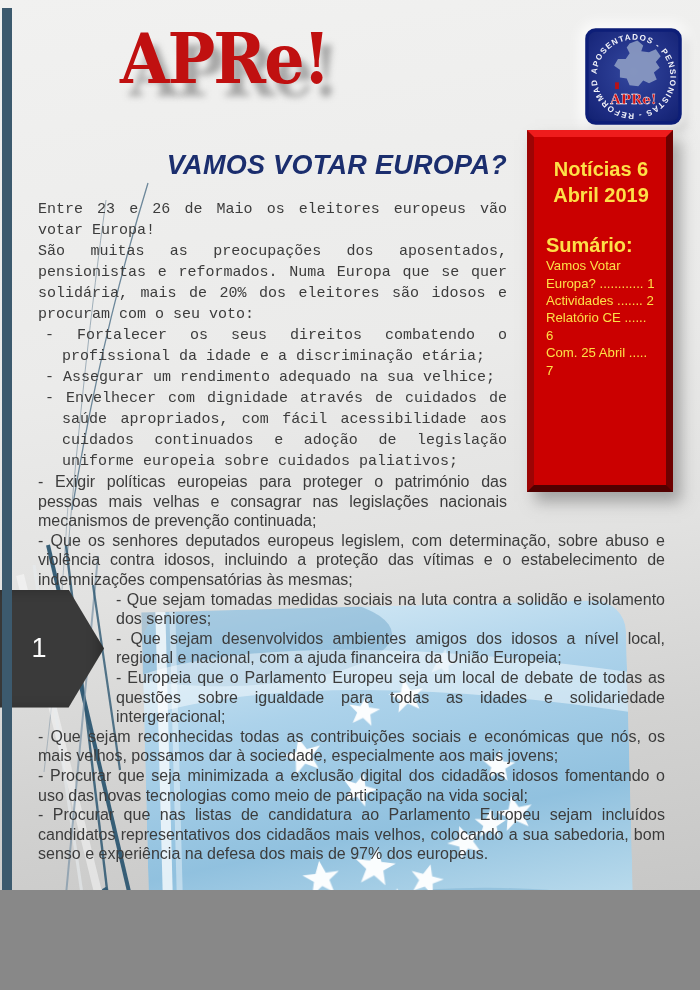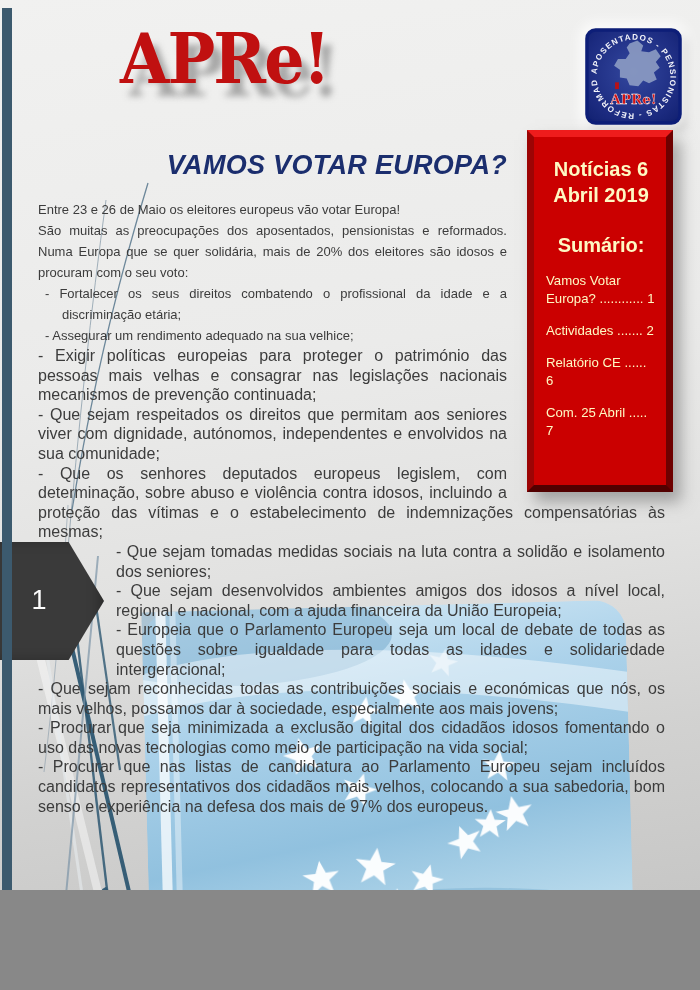--- a/index.html
+++ b/index.html
@@ -22,44 +22,44 @@
     transform:rotate(-1.5deg);pointer-events:none;}
   .content{
     position:absolute;left:0;top:146px;width:700px;box-sizing:border-box;
     padding:0 35px 0 38px;z-index:2;text-align:justify;
   }
   .spacer-right{float:right;width:158px;height:352px;}
   .headline{
     margin:4px 0 18px 0;text-align:right;
     font-size:27px;font-weight:bold;font-style:italic;color:#1b2e6e;letter-spacing:.3px;
   }
-  .para,.b-ind{font-size:13px;line-height:21px;margin:0;}
+  .para,.b-ind{font-size:15px;line-height:21px;margin:0;font-family:Liberation Mono, monospace;}
   .b-ind{padding-left:24px;text-indent:-17px;}
   .wide{font-size:16px;line-height:19.6px;}
   .wide .bullet{margin:0;}
   .hexbadge{
     float:left;width:104px;height:118px;margin:0 12px 2px -38px;
     background:#3a3a3a;position:relative;z-index:3;
     -webkit-clip-path:polygon(0 0,66% 0,100% 50%,66% 100%,0 100%);
     clip-path:polygon(0 0,66% 0,100% 50%,66% 100%,0 100%);
     display:flex;align-items:center;justify-content:center;
     box-shadow:inset -6px 0 12px rgba(0,0,0,.25);
   }
   .hexbadge span{color:#fdfdfd;font-size:27px;font-weight:400;margin-right:26px;}
   .newsbox{
     position:absolute;left:527px;top:130px;width:146px;height:362px;z-index:4;box-sizing:border-box;
     background:#cb0000;
     border-style:solid;border-width:7px;
     border-color:#ee1c1c #6e0000 #520000 #9c0404;
     box-shadow:8px 10px 14px rgba(110,110,110,.55);
-    color:#fef9c3;padding:12px 10px 0 12px;
+    color:#fde047;padding:12px 10px 0 12px;
   }
   .news-title{text-align:center;font-size:20px;font-weight:bold;line-height:1.28;margin-top:8px;}
-  .sumario{font-size:20px;font-weight:bold;margin-top:26px;text-align:center;}
-  .toc-item{font-size:13.2px;line-height:1.32;margin-top:15px;}
+  .sumario{font-size:20px;font-weight:bold;margin-top:26px;}
+  .toc-item{font-size:13.2px;line-height:1.32;}
 </style>
 </head>
 <body>
 
 <div class="page">
 
   <svg class="deco" viewBox="0 0 700 990" xmlns="http://www.w3.org/2000/svg">
     <path d="M148,183 Q100,340 72,510" stroke="#56758c" stroke-width="1.3" fill="none" opacity=".85"></path>
     <path d="M106,200 Q84,360 67,560" stroke="#6d8598" stroke-width="1" fill="none" opacity=".6"></path>
     <path d="M68,505 Q58,660 44,772" stroke="#6d8598" stroke-width="1" fill="none" opacity=".45"></path>
@@ -146,23 +146,23 @@
     <div class="toc-item">Com. 25 Abril ..... 7</div>
   </div>
 
   <div class="content">
     <div class="spacer-right"></div>
     <h1 class="headline">VAMOS VOTAR EUROPA?</h1>
     <p class="para">Entre 23 e 26 de Maio os eleitores europeus vão votar Europa!</p>
     <p class="para">São muitas as preocupações dos aposentados, pensionistas e reformados. Numa Europa que se quer solidária, mais de 20% dos eleitores são idosos e procuram com o seu voto:</p>
     <div class="b-ind">- Fortalecer os seus direitos combatendo o profissional da idade e a discriminação etária;</div>
     <div class="b-ind">- Assegurar um rendimento adequado na sua velhice;</div>
+    <div class="b-ind">- Envelhecer com dignidade através de cuidados de saúde apropriados, com fácil acessibilidade aos cuidados continuados e adoção de legislação uniforme europeia sobre cuidados paliativos;</div>
     <div class="wide">
       <div class="bullet">- Exigir políticas europeias para proteger o património das pessoas mais velhas e consagrar nas legislações nacionais mecanismos de prevenção continuada;</div>
-      <div class="bullet">- Que sejam respeitados os direitos que permitam aos seniores viver com dignidade, autónomos, independentes e envolvidos na sua comunidade;</div>
       <div class="bullet">- Que os senhores deputados europeus legislem, com determinação, sobre abuso e violência contra idosos, incluindo a proteção das vítimas e o estabelecimento de indemnizações compensatórias às mesmas;</div>
       <div class="bullet">
         <div class="hexbadge">
           <span>1</span>
         </div>
         <span>- Que sejam tomadas medidas sociais na luta contra a solidão e isolamento dos seniores;</span>
       </div>
       <div class="bullet">- Que sejam desenvolvidos ambientes amigos dos idosos a nível local, regional e nacional, com a ajuda financeira da União Europeia;</div>
       <div class="bullet">- Europeia que o Parlamento Europeu seja um local de debate de todas as questões sobre igualdade para todas as idades e solidariedade intergeracional;</div>
       <div class="bullet">- Que sejam reconhecidas todas as contribuições sociais e económicas que nós, os mais velhos, possamos dar à sociedade, especialmente aos mais jovens;</div>

